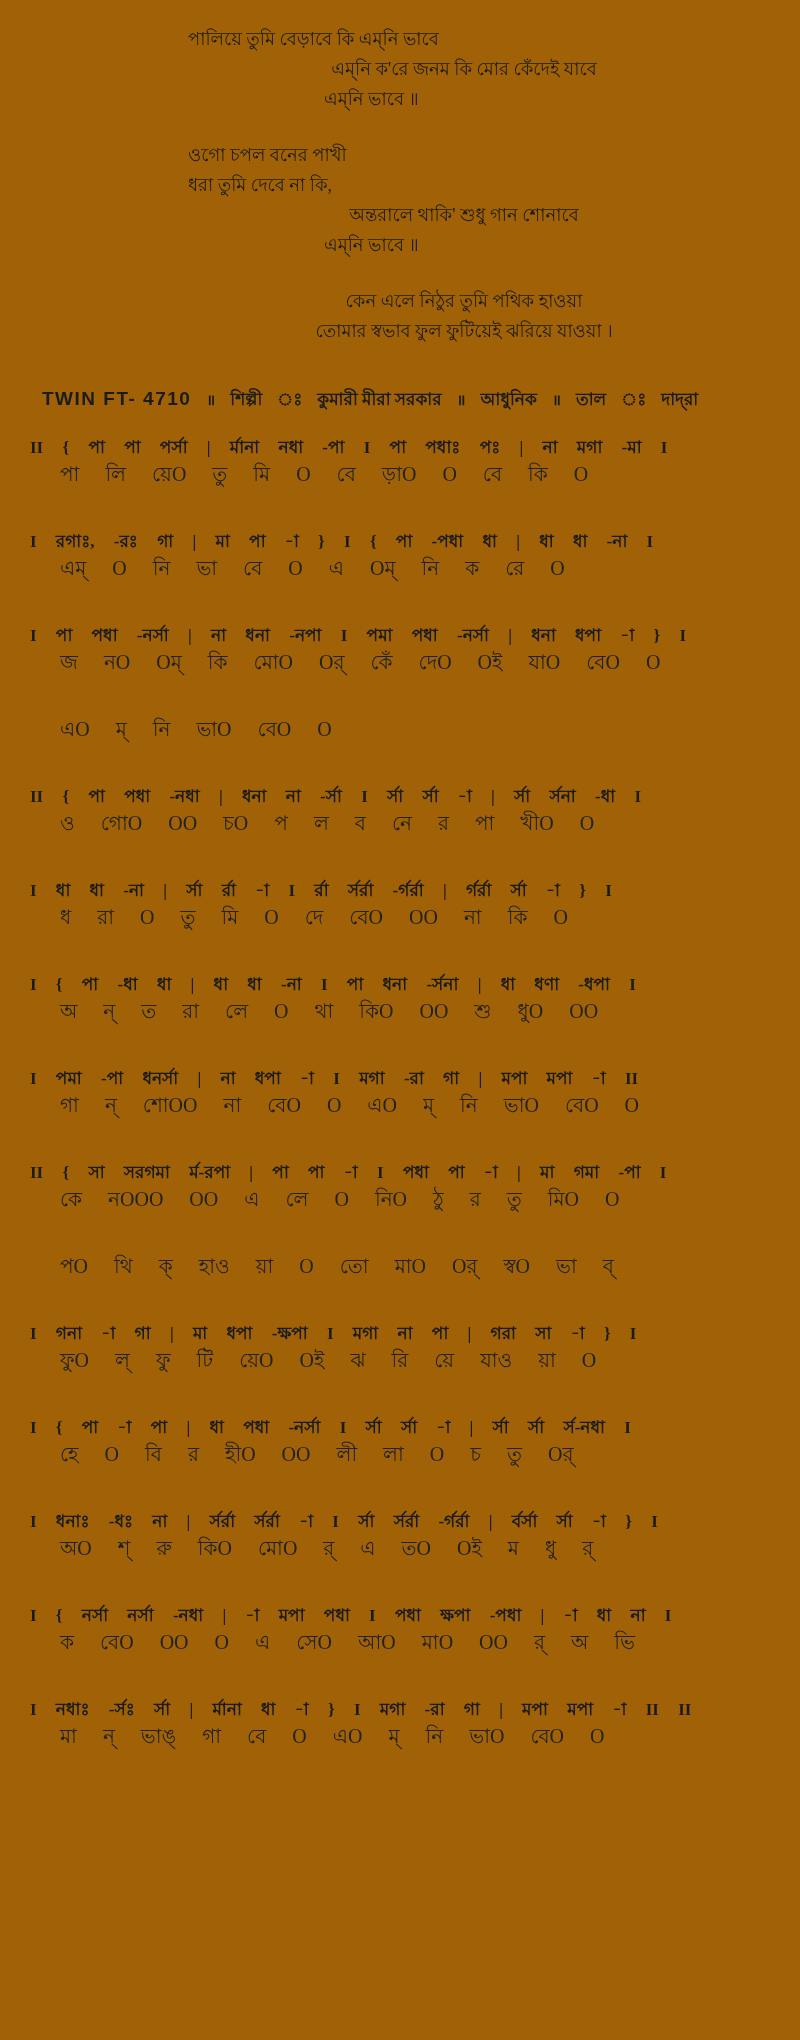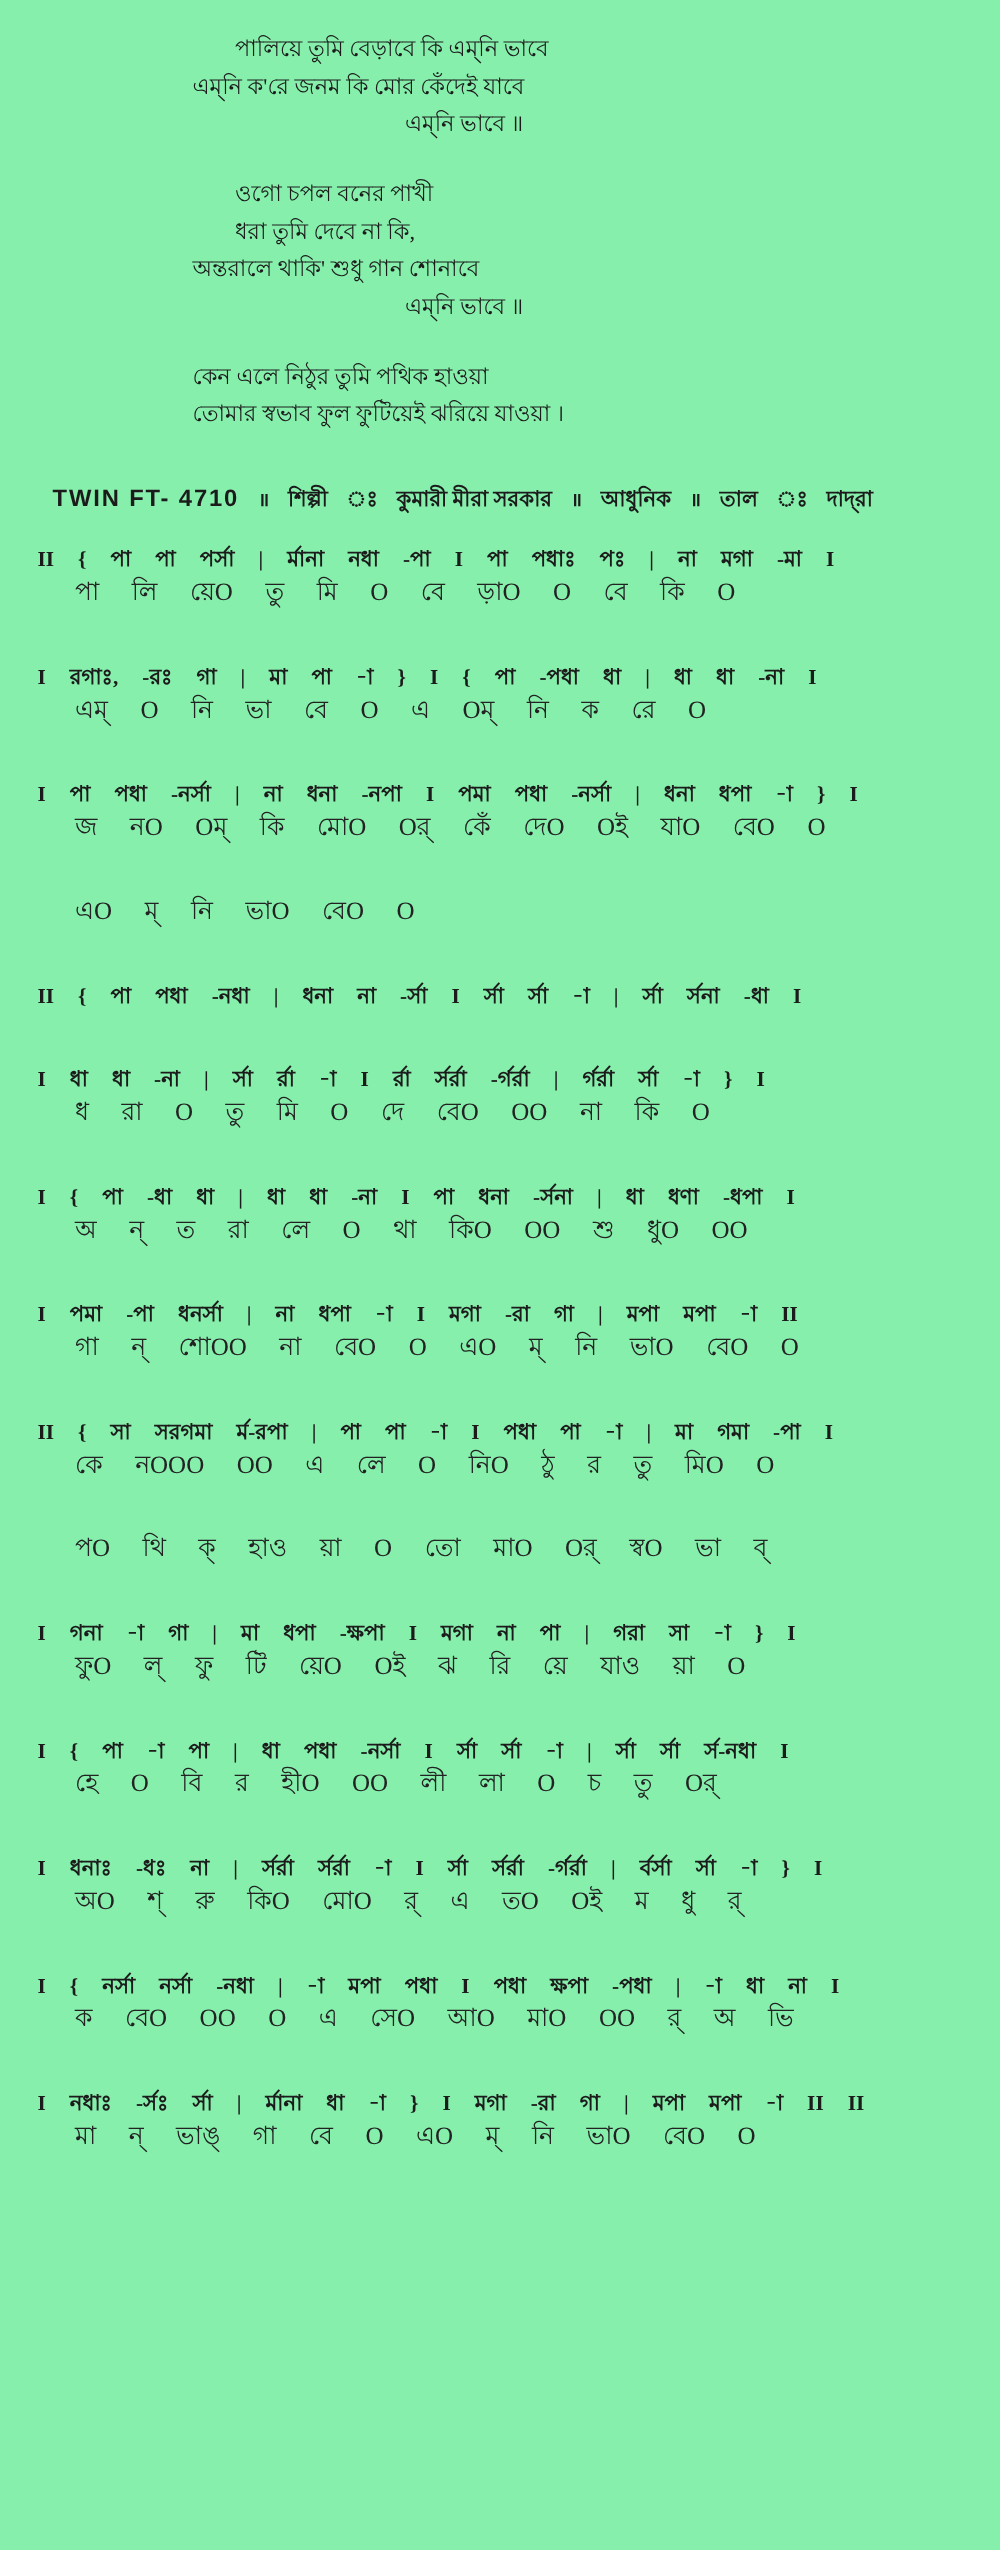--- a/index.html
+++ b/index.html
@@ -1,26 +1,26 @@
 <!DOCTYPE html>
 <html><head>
 <meta charset="utf-8">
 <style>
   html, body { margin:0; padding:0; background:#e8e8e8; }
   .page {
     width:800px; height:2040px; margin:0 auto; box-sizing:border-box;
-    background:#86efac; color:#1b1b1b;
+    background:#a16207; color:#1b1b1b;
     font-family:"Liberation Serif", serif;
     padding:20px 26px 30px 26px; overflow:hidden; position:relative;
   }
   
   .lyrics-block { padding-left:128px; padding-top:4px; }
   .stanza { margin:0 0 26px 0; }
   .lyric-line { margin:0; font-size:18px; line-height:30px; white-space:pre; }
-  .indent-0 { padding-left:0; }
+  .indent-0 { padding-left:0;text-align:center; }
   .indent-1 { padding-left:34px; }
   .indent-2 { padding-left:170px; }
   
   .header-line {
     display:flex; align-items:baseline; gap:15px;
     margin:40px 0 0 16px; font-size:17px; font-weight:bold; white-space:nowrap;text-align:right;
   }
   .header-line .catalog-number {
     font-family:"Liberation Sans", sans-serif; font-size:19px; letter-spacing:1.5px;
   }
@@ -84,20 +84,21 @@
       </div>
       <div class="system">
         <div class="sargam-row">I পা পধা -নর্সা | না ধনা -নপা I পমা পধা -নর্সা | ধনা ধপা -া } I</div>
         <div class="lyric-row">জ নO Oম্ কি মোO Oর্ কেঁ দেO Oই যাO বেO O</div>
       </div>
       <div class="system">
         <div class="lyric-row">এO ম্ নি ভাO বেO O</div>
       </div>
       <div class="system">
         <div class="sargam-row">II { পা পধা -নধা | ধনা না -র্সা I র্সা র্সা -া | র্সা র্সনা -ধা I</div>
+        <div class="lyric-row">ও গোO OO চO প ল ব নে র পা খীO O</div>
       </div>
       <div class="system">
         <div class="sargam-row">I ধা ধা -না | র্সা র্রা -া I র্রা র্সর্রা -র্গর্রা | র্গর্রা র্সা -া } I</div>
         <div class="lyric-row">ধ রা O তু মি O দে বেO OO না কি O</div>
       </div>
       <div class="system">
         <div class="sargam-row">I { পা -ধা ধা | ধা ধা -না I পা ধনা -র্সনা | ধা ধণা -ধপা I</div>
         <div class="lyric-row">অ ন্ ত রা লে O থা কিO OO শু ধুO OO</div>
       </div>
       <div class="system">

